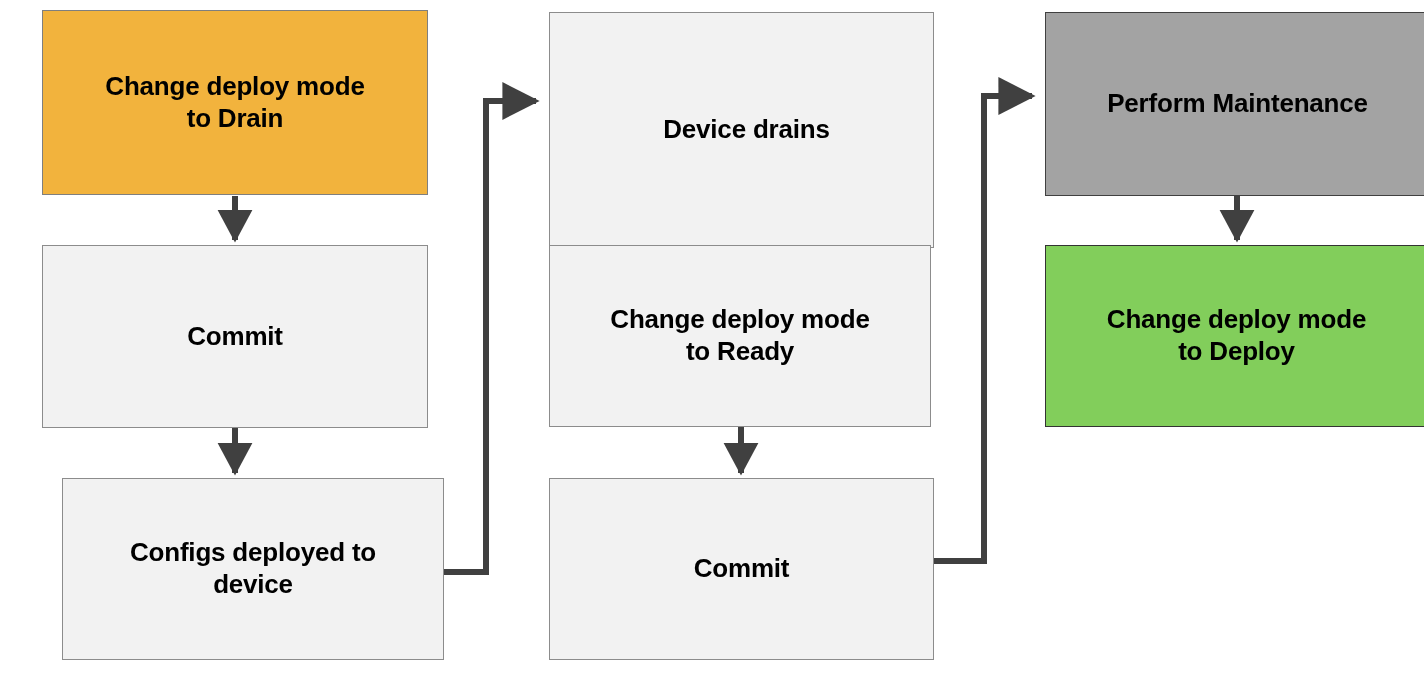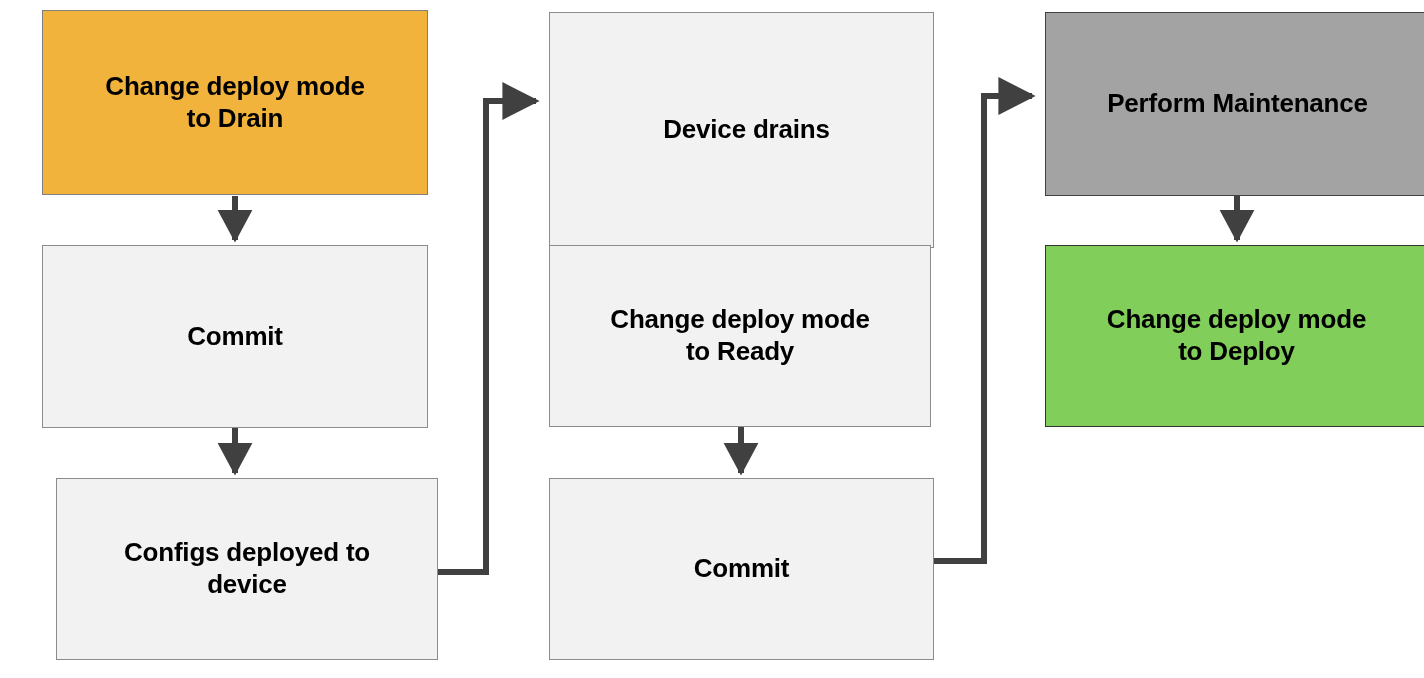--- a/index.html
+++ b/index.html
@@ -86,21 +86,21 @@
     <path d="M 910 561 L 960 561 L 960 96 L 1008 96" fill="none" stroke="#404040" stroke-width="6" stroke-linejoin="miter" marker-end="url(#arrowhead)"></path>
 
     <line x1="1213" y1="196" x2="1213" y2="240" stroke="#404040" stroke-width="6" marker-end="url(#arrowhead-wide)"></line>
   </svg>
 
   <div class="node orange" style="left:18px; top:10px; width:386px; height:185px;">Change deploy mode
 to Drain</div>
 
   <div class="node gray" style="left:18px; top:245px; width:386px; height:183px;">Commit</div>
 
-  <div class="node gray" style="left:32px; top:478px; width:382px; height:182px;">Configs deployed to
+  <div class="node gray" style="left:38px; top:478px; width:382px; height:182px;">Configs deployed to
 device</div>
 
   <div class="node gray" style="left:525px; top:12px; width:385px; height:236px;padding-left:20px;">Device drains</div>
 
   <div class="node gray" style="left:525px; top:245px; width:382px; height:182px;">Change deploy mode
 to Ready</div>
 
   <div class="node gray" style="left:525px; top:478px; width:385px; height:182px;">Commit</div>
 
   <div class="node red" style="left:1021px; top:12px; width:385px; height:184px;">Perform Maintenance</div>

